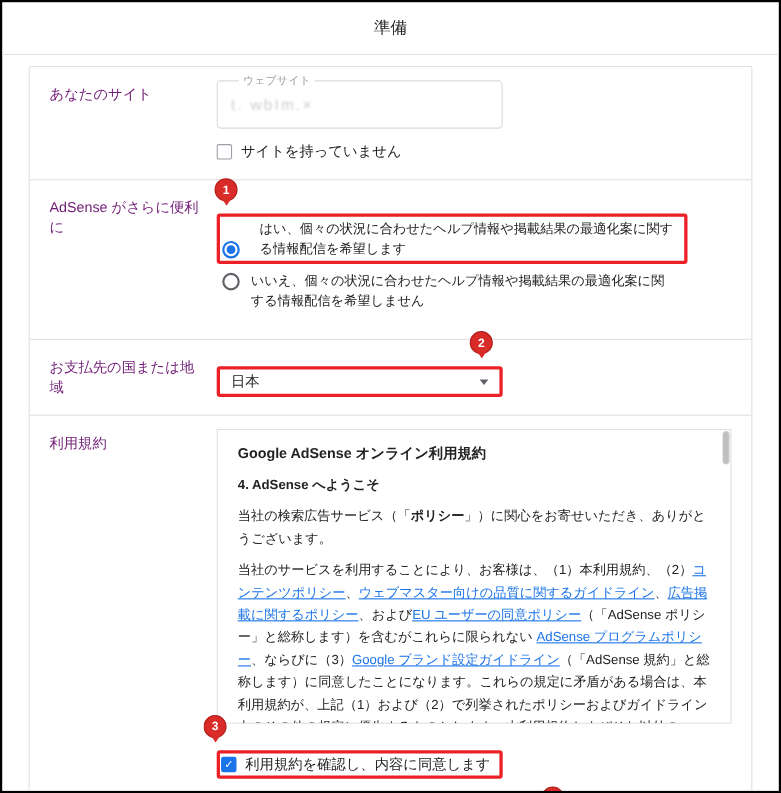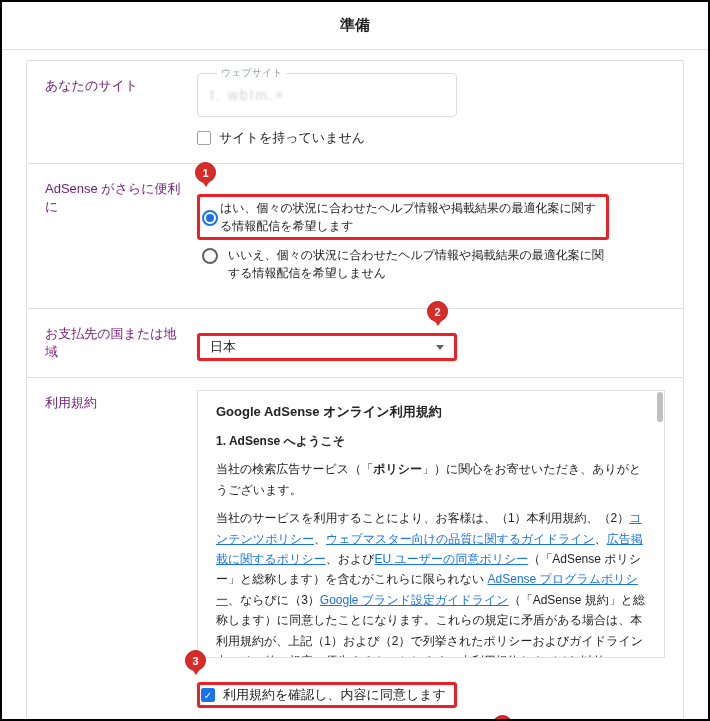--- a/index.html
+++ b/index.html
@@ -1,36 +1,36 @@
 <!DOCTYPE html>
 <html><head>
   <meta charset="utf-8">
   <style>
     * { box-sizing: border-box; margin: 0; padding: 0; }
     body { font-family: Arial, "Hiragino Sans", Meiryo, sans-serif; background: #fff; color: #222; font-size: 13px; }
     .wrap { width: 710px; height: 721px; border: 2px solid #000; position: relative; overflow: hidden; }
-    .title { text-align: center; font-size: 15px; font-weight: bold; padding: 14px 0; border-bottom: 1px solid #e0e0e0; }
+    .title { text-align: center; font-size: 15px; font-weight: normal; padding: 14px 0; border-bottom: 1px solid #e0e0e0; }
     .card { border: 1px solid #e0e0e0; margin: 10px 24px; border-radius: 2px; }
     .section { display: flex; border-bottom: 1px solid #e0e0e0; }
     .sec-label { width: 160px; flex-shrink: 0; padding: 16px 0 16px 18px; color: #701a75; font-size: 13px; }
     .sec-body { flex: 1; padding: 12px 18px 16px 10px; position: relative; }
     
     .field-wrap { position: relative; width: 260px; }
     .float-lbl { position: absolute; top: -7px; left: 20px; font-size: 10px; color: #9aa0a6; background: #fff; padding: 0 4px; }
     .p-box { border: 1px solid #dadce0; border-radius: 4px; padding: 10px 12px; height: 44px; display: flex; align-items: center; width: 100%; }
     .blur { color: #cfcfcf; letter-spacing: 2px; filter: blur(1px); font-size: 14px; }
     .chk-row { display: flex; align-items: center; gap: 8px; margin-top: 12px; }
     .chk { width: 14px; height: 14px; border: 1.5px solid #9aa0a6; border-radius: 2px; }
     .chk.on { background: #1a73e8; border-color: #1a73e8; display: flex; align-items: center; justify-content: center; color: #fff; font-size: 10px; }
     
     .radio-row { display: flex; align-items: flex-start; gap: 10px; margin-bottom: 10px; }
     .radio { width: 16px; height: 16px; border-radius: 50%; border: 2px solid #5f6368; margin-top: 2px; flex-shrink: 0; position: relative; }
     .radio.on { border-color: #1a73e8; }
     .radio.on::after { content: ""; width: 8px; height: 8px; background: #1a73e8; border-radius: 50%; position: absolute; top: 2px; left: 2px; }
-    .radio-grp { border: 3px solid #ec2027; border-radius: 3px; padding: 2px 6px 2px 2px; display: inline-flex; gap: 2px; align-items: center; margin-bottom: 6px; }
+    .radio-grp { border: 3px solid #ec2027; border-radius: 3px; padding: 2px 6px 2px 2px; display: inline-flex; gap: 18px; align-items: flex-end; margin-bottom: 6px; }
     .r-txt { font-size: 12px; line-height: 1.5; }
     
     .select-style { border: 3px solid #ec2027; border-radius: 3px; width: 260px; height: 28px; display: flex; align-items: center; justify-content: space-between; padding: 0 10px; font-size: 13px; text-align: center; }
     .tri { width: 0; height: 0; border-left: 4px solid transparent; border-right: 4px solid transparent; border-top: 5px solid #5f6368; }
     
     .terms-box { border: 1px solid #e0e0e0; background: #fff; height: 268px; position: relative; font-size: 12px; line-height: 1.7; overflow: hidden; }
     .terms-in { height: 100%; overflow-y: auto; padding: 10px 18px; }
     .terms-box h3 { font-size: 13px; margin-bottom: 8px; }
     .terms-box h4 { font-size: 12px; margin-bottom: 8px; }
     a { color: #1a73e8; text-decoration: underline; }
@@ -92,21 +92,21 @@
         </div>
       </div>
     </div>
 
     <div class="section" style="border-bottom:none;">
       <div class="sec-label">利用規約</div>
       <div class="sec-body">
         <div class="terms-box">
           <div class="terms-in">
             <h3>Google AdSense オンライン利用規約</h3>
-            <h4>1. AdSense へようこそ</h4>
+            <h4>4. AdSense へようこそ</h4>
             <p>
               <span>当社の検索広告サービス（「</span><b>ポリシー</b><span>」）に関心をお寄せいただき、ありがとうございます。</span>
             </p>
             <p style="margin-top:8px;">
               <span>当社のサービスを利用することにより、お客様は、（1）本利用規約、（2）</span><a>コンテンツポリシー</a><span>、</span><a>ウェブマスター向けの品質に関するガイドライン</a><span>、</span><a>広告掲載に関するポリシー</a><span>、および</span><a>EU ユーザーの同意ポリシー</a><span>（「AdSense ポリシー」と総称します）を含むがこれらに限られない </span><a>AdSense プログラムポリシー</a><span>、ならびに（3）</span><a>Google ブランド設定ガイドライン</a><span>（「AdSense 規約」と総称します）に同意したことになります。これらの規定に矛盾がある場合は、本利用規約が、上記（1）および（2）で列挙されたポリシーおよびガイドライン中のその他の規定に優先するものとします。本利用規約およびそれ以外の AdSense 規約をよくお読みください。</span>
             </p>
 
           </div>
           <div class="scrollbar-ind"></div>
         </div>

